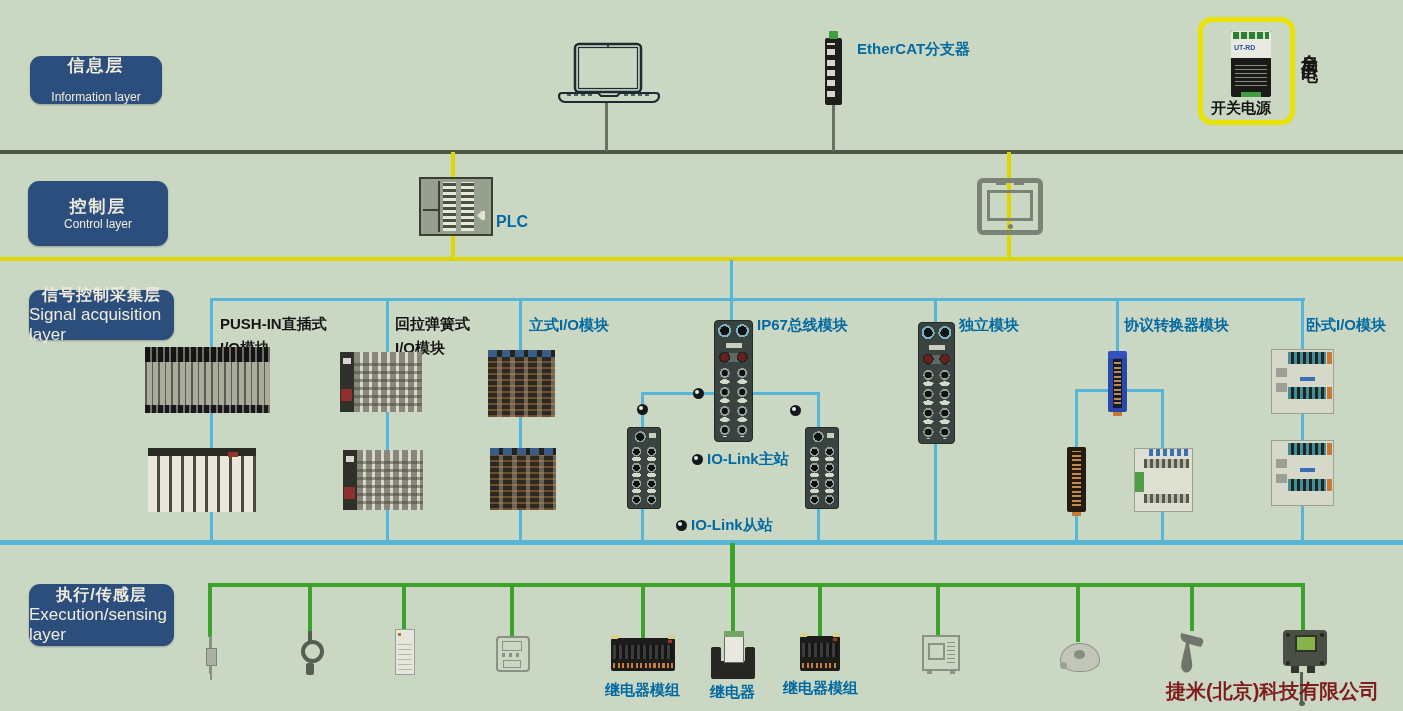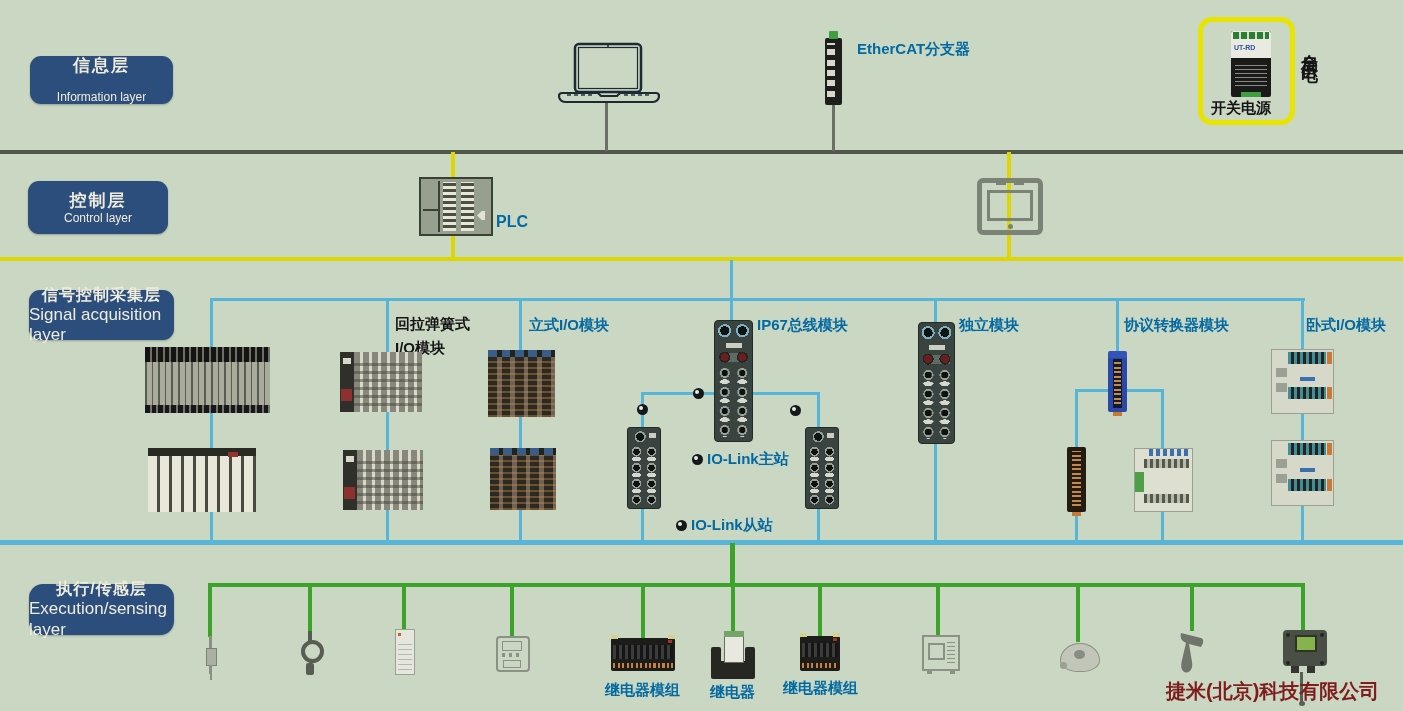--- a/index.html
+++ b/index.html
@@ -253,33 +253,33 @@
   <div class="vline exe-bus" style="left:402px;top:585px;width:4px;height:46px;"></div>
   <div class="vline exe-bus" style="left:510px;top:585px;width:4px;height:52px;"></div>
   <div class="vline exe-bus" style="left:641px;top:585px;width:4px;height:54px;"></div>
   <div class="vline exe-bus" style="left:731px;top:585px;width:4px;height:47px;"></div>
   <div class="vline exe-bus" style="left:818px;top:585px;width:4px;height:52px;"></div>
   <div class="vline exe-bus" style="left:936px;top:585px;width:4px;height:51px;"></div>
   <div class="vline exe-bus" style="left:1076px;top:585px;width:4px;height:57px;"></div>
   <div class="vline exe-bus" style="left:1190px;top:585px;width:4px;height:46px;"></div>
   <div class="vline exe-bus" style="left:1301px;top:585px;width:4px;height:46px;"></div>
 
-  <div class="badge" style="left:30px;top:56px;width:143px;height:48px;gap:14px;">
+  <div class="badge" style="left:30px;top:56px;width:132px;height:48px;gap:14px;">
     <span class="zh">信息层</span>
     <span class="en">Information layer</span>
   </div>
-  <div class="badge" style="left:28px;top:181px;width:140px;height:53px;">
+  <div class="badge" style="left:28px;top:181px;width:140px;height:65px;">
     <span class="zh">控制层</span>
     <span class="en">Control layer</span>
   </div>
   <div class="badge small-zh" style="left:29px;top:278px;width:145px;height:50px;margin-top:12px;">
     <span class="zh">信号控制采集层</span>
     <span class="en">Signal acquisition layer</span>
   </div>
-  <div class="badge small-zh" style="left:29px;top:584px;width:145px;height:51px;border-radius:14px;">
+  <div class="badge small-zh" style="left:29px;top:584px;width:145px;height:62px;">
     <span class="zh">执行/传感层</span>
     <span class="en">Execution/sensing layer</span>
   </div>
 
   <svg class="abs" style="left:558px;top:42px;" width="102" height="63" viewBox="0 0 102 63">
     <rect x="17" y="2" width="66" height="48" rx="4" fill="none" stroke="#1c2b33" stroke-width="2.5"></rect>
     <rect x="20.5" y="5.5" width="59" height="41" fill="none" stroke="#1c2b33" stroke-width="1.2"></rect>
     <path d="M4,51 h36 l3,3 h16 l3,-3 h36 a3,3 0 0 1 3,3 a6,6 0 0 1 -6,6 h-88 a6,6 0 0 1 -6,-6 a3,3 0 0 1 3,-3 z" fill="none" stroke="#1c2b33" stroke-width="2.2"></path>
     <g stroke="#1c2b33" stroke-width="1.4">
       <line x1="9" y1="53" x2="13" y2="53"></line>
@@ -314,20 +314,24 @@
     <div class="col" style="left:22px;"></div>
     <div class="col" style="left:40px;"></div>
     <div class="dshape"></div>
   </div>
   <div class="plain-label" style="left:496px;top:213px;font-size:16px;font-weight:600;">PLC</div>
 
   <div class="hmi" style="left:977px;top:178px;width:56px;height:47px;">
     <div class="scr"></div>
   </div>
 
+  <div class="mlabel" style="left:220px;top:312px;">
+    <span class="ln">PUSH-IN直插式</span>
+    <span class="ln">I/O模块</span>
+  </div>
   <div class="mlabel" style="left:395px;top:312px;">
     <span class="ln">回拉弹簧式</span>
     <span class="ln">I/O模块</span>
   </div>
   <div class="plain-label" style="left:529px;top:316px;text-align:center;">立式I/O模块</div>
   <div class="plain-label" style="left:757px;top:316px;">IP67总线模块</div>
   <div class="plain-label" style="left:959px;top:316px;">独立模块</div>
   <div class="plain-label" style="left:1124px;top:316px;">协议转换器模块</div>
   <div class="plain-label" style="left:1306px;top:316px;">卧式I/O模块</div>
 

